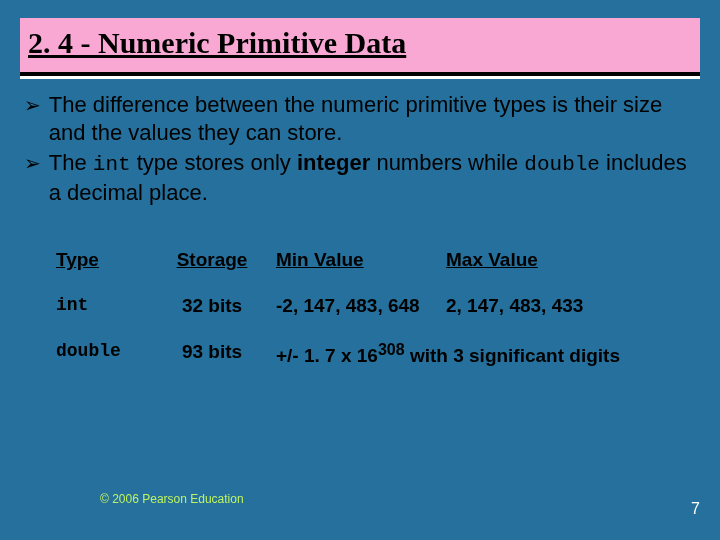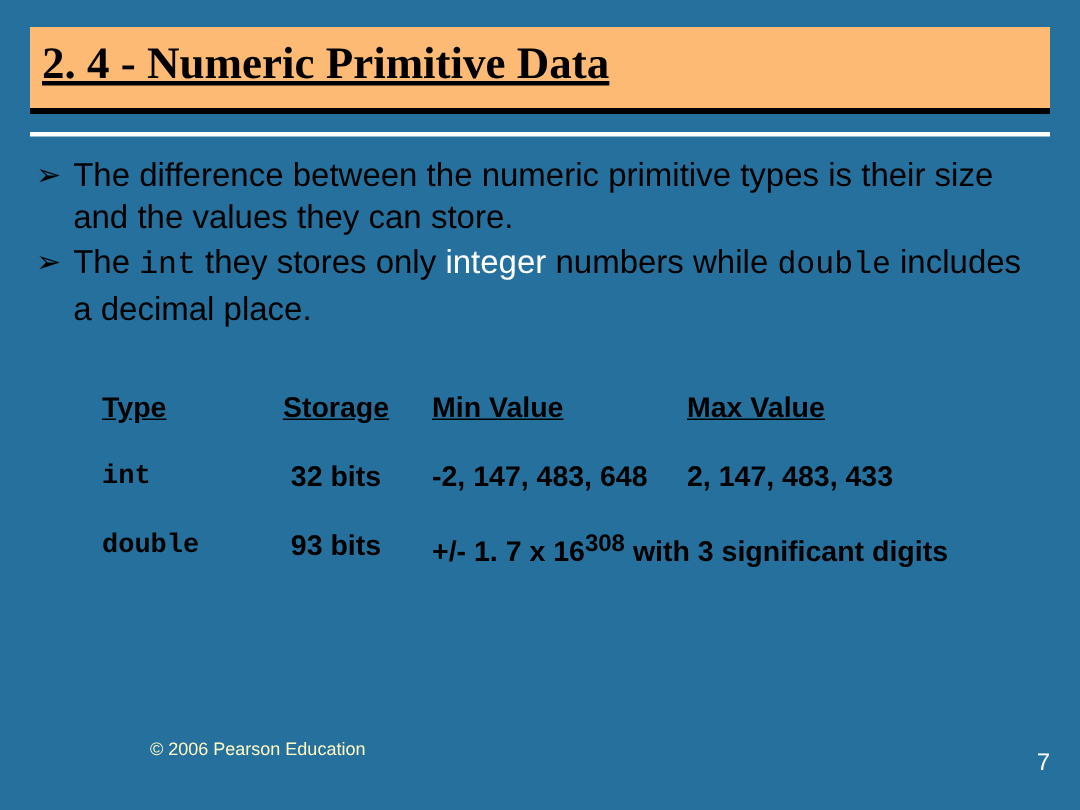--- a/index.html
+++ b/index.html
@@ -5,22 +5,22 @@
   * { margin: 0; padding: 0; box-sizing: border-box; }
   body {
     width: 720px;
     height: 540px;
     background: #25709c;
     font-family: Arial, Helvetica, sans-serif;
     position: relative;
     overflow: hidden;
   }
   .title-box {
-    background: #fdba74;
-    margin: 18px 20px 12px 20px;
+    background: #f9a8d4;
+    margin: 18px 20px 0 20px;
     padding: 8px 8px 0 8px;
     height: 58px;
     border-bottom: 4px solid #000;
   }
   .title-text {
     font-family: "Times New Roman", Times, serif;
     font-size: 30px;
     font-weight: bold;
     text-decoration: underline;
     color: #000;
@@ -46,23 +46,23 @@
   }
   .bullet-text {
     color: #000;
     font-size: 22px;
     line-height: 28px;
   }
   .mono {
     font-family: "Courier New", Courier, monospace;
     font-size: 21px;
   }
-  .green { color: #ffffff; font-weight: normal; }
+  .green { color: #000000; font-weight: bold; }
   .tbl {
-    margin: 30px 0 0 44px;
+    margin: 30px 0 0 32px;
     border-collapse: separate;
     border-spacing: 0;
   }
   .tbl td {
     padding: 12px 18px 12px 0;
     font-size: 19px;
     font-weight: bold;
     color: #000;
     text-align: left;
     vertical-align: top;
@@ -70,21 +70,21 @@
   .tbl .hdr td { text-decoration: underline; }
   .tbl .c1 { width: 110px; }
   .tbl .c2 { width: 110px; text-align: center; }
   .tbl .c3 { width: 170px; }
   .tbl .mono-cell { font-family: "Courier New", Courier, monospace; font-size: 18px; }
   sup { font-size: 16px; }
   .footer {
     position: absolute;
     left: 100px;
     bottom: 34px;
-    color: #fef9c3;
+    color: #bef264;
     font-size: 12px;
   }
   .pagenum {
     position: absolute;
     right: 20px;
     bottom: 22px;
     color: #fff;
     font-size: 16px;
   }
 </style>
@@ -99,21 +99,21 @@
 <div class="content">
 
   <div class="bullet-line">
     <span class="arrow">➢</span>
     <span class="bullet-text">The difference between the numeric primitive types is their size and the values they can store.</span>
   </div>
 
   <div class="bullet-line">
     <span class="arrow">➢</span>
     <span class="bullet-text">
-      <span>The </span><span class="mono">int</span><span> they stores only </span><span class="green">integer</span><span> numbers while </span><span class="mono">double</span><span> includes a decimal place.</span>
+      <span>The </span><span class="mono">int</span><span> type stores only </span><span class="green">integer</span><span> numbers while </span><span class="mono">double</span><span> includes a decimal place.</span>
     </span>
   </div>
 
   <table class="tbl">
     <tbody>
         <tr class="hdr">
       <td class="c1">Type</td>
       <td class="c2">Storage</td>
       <td class="c3">Min Value</td>
       <td>Max Value</td>

